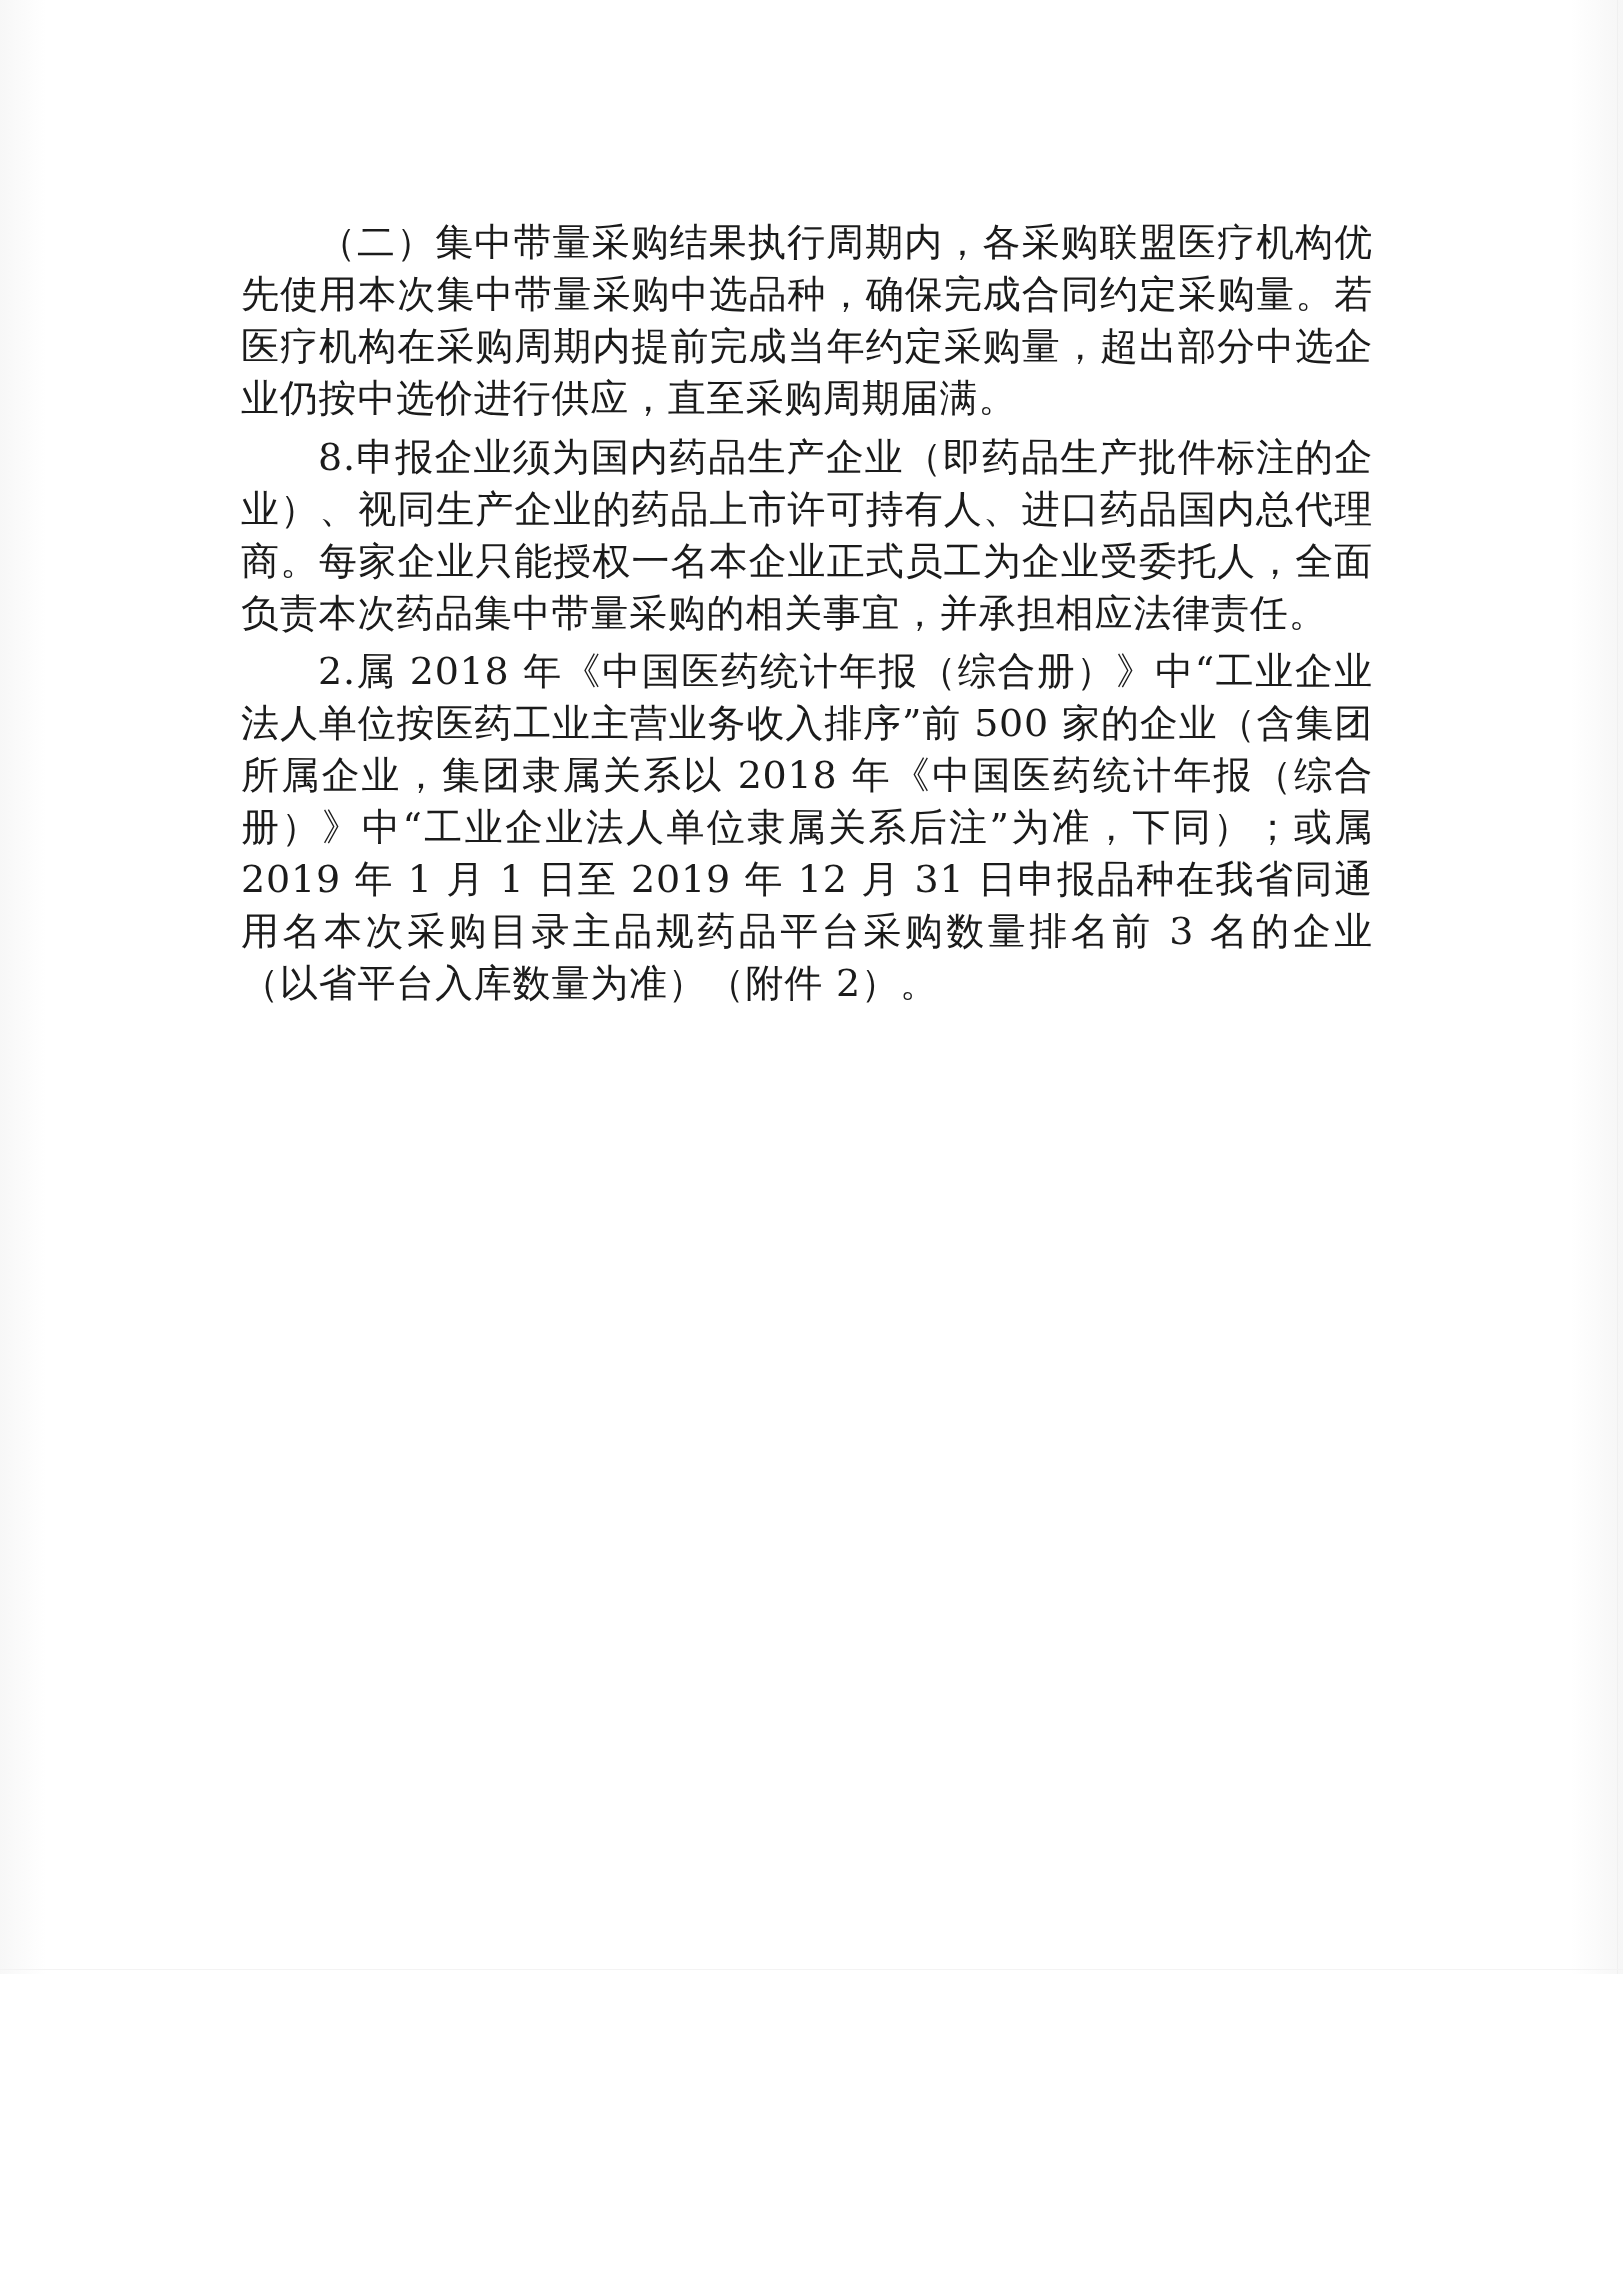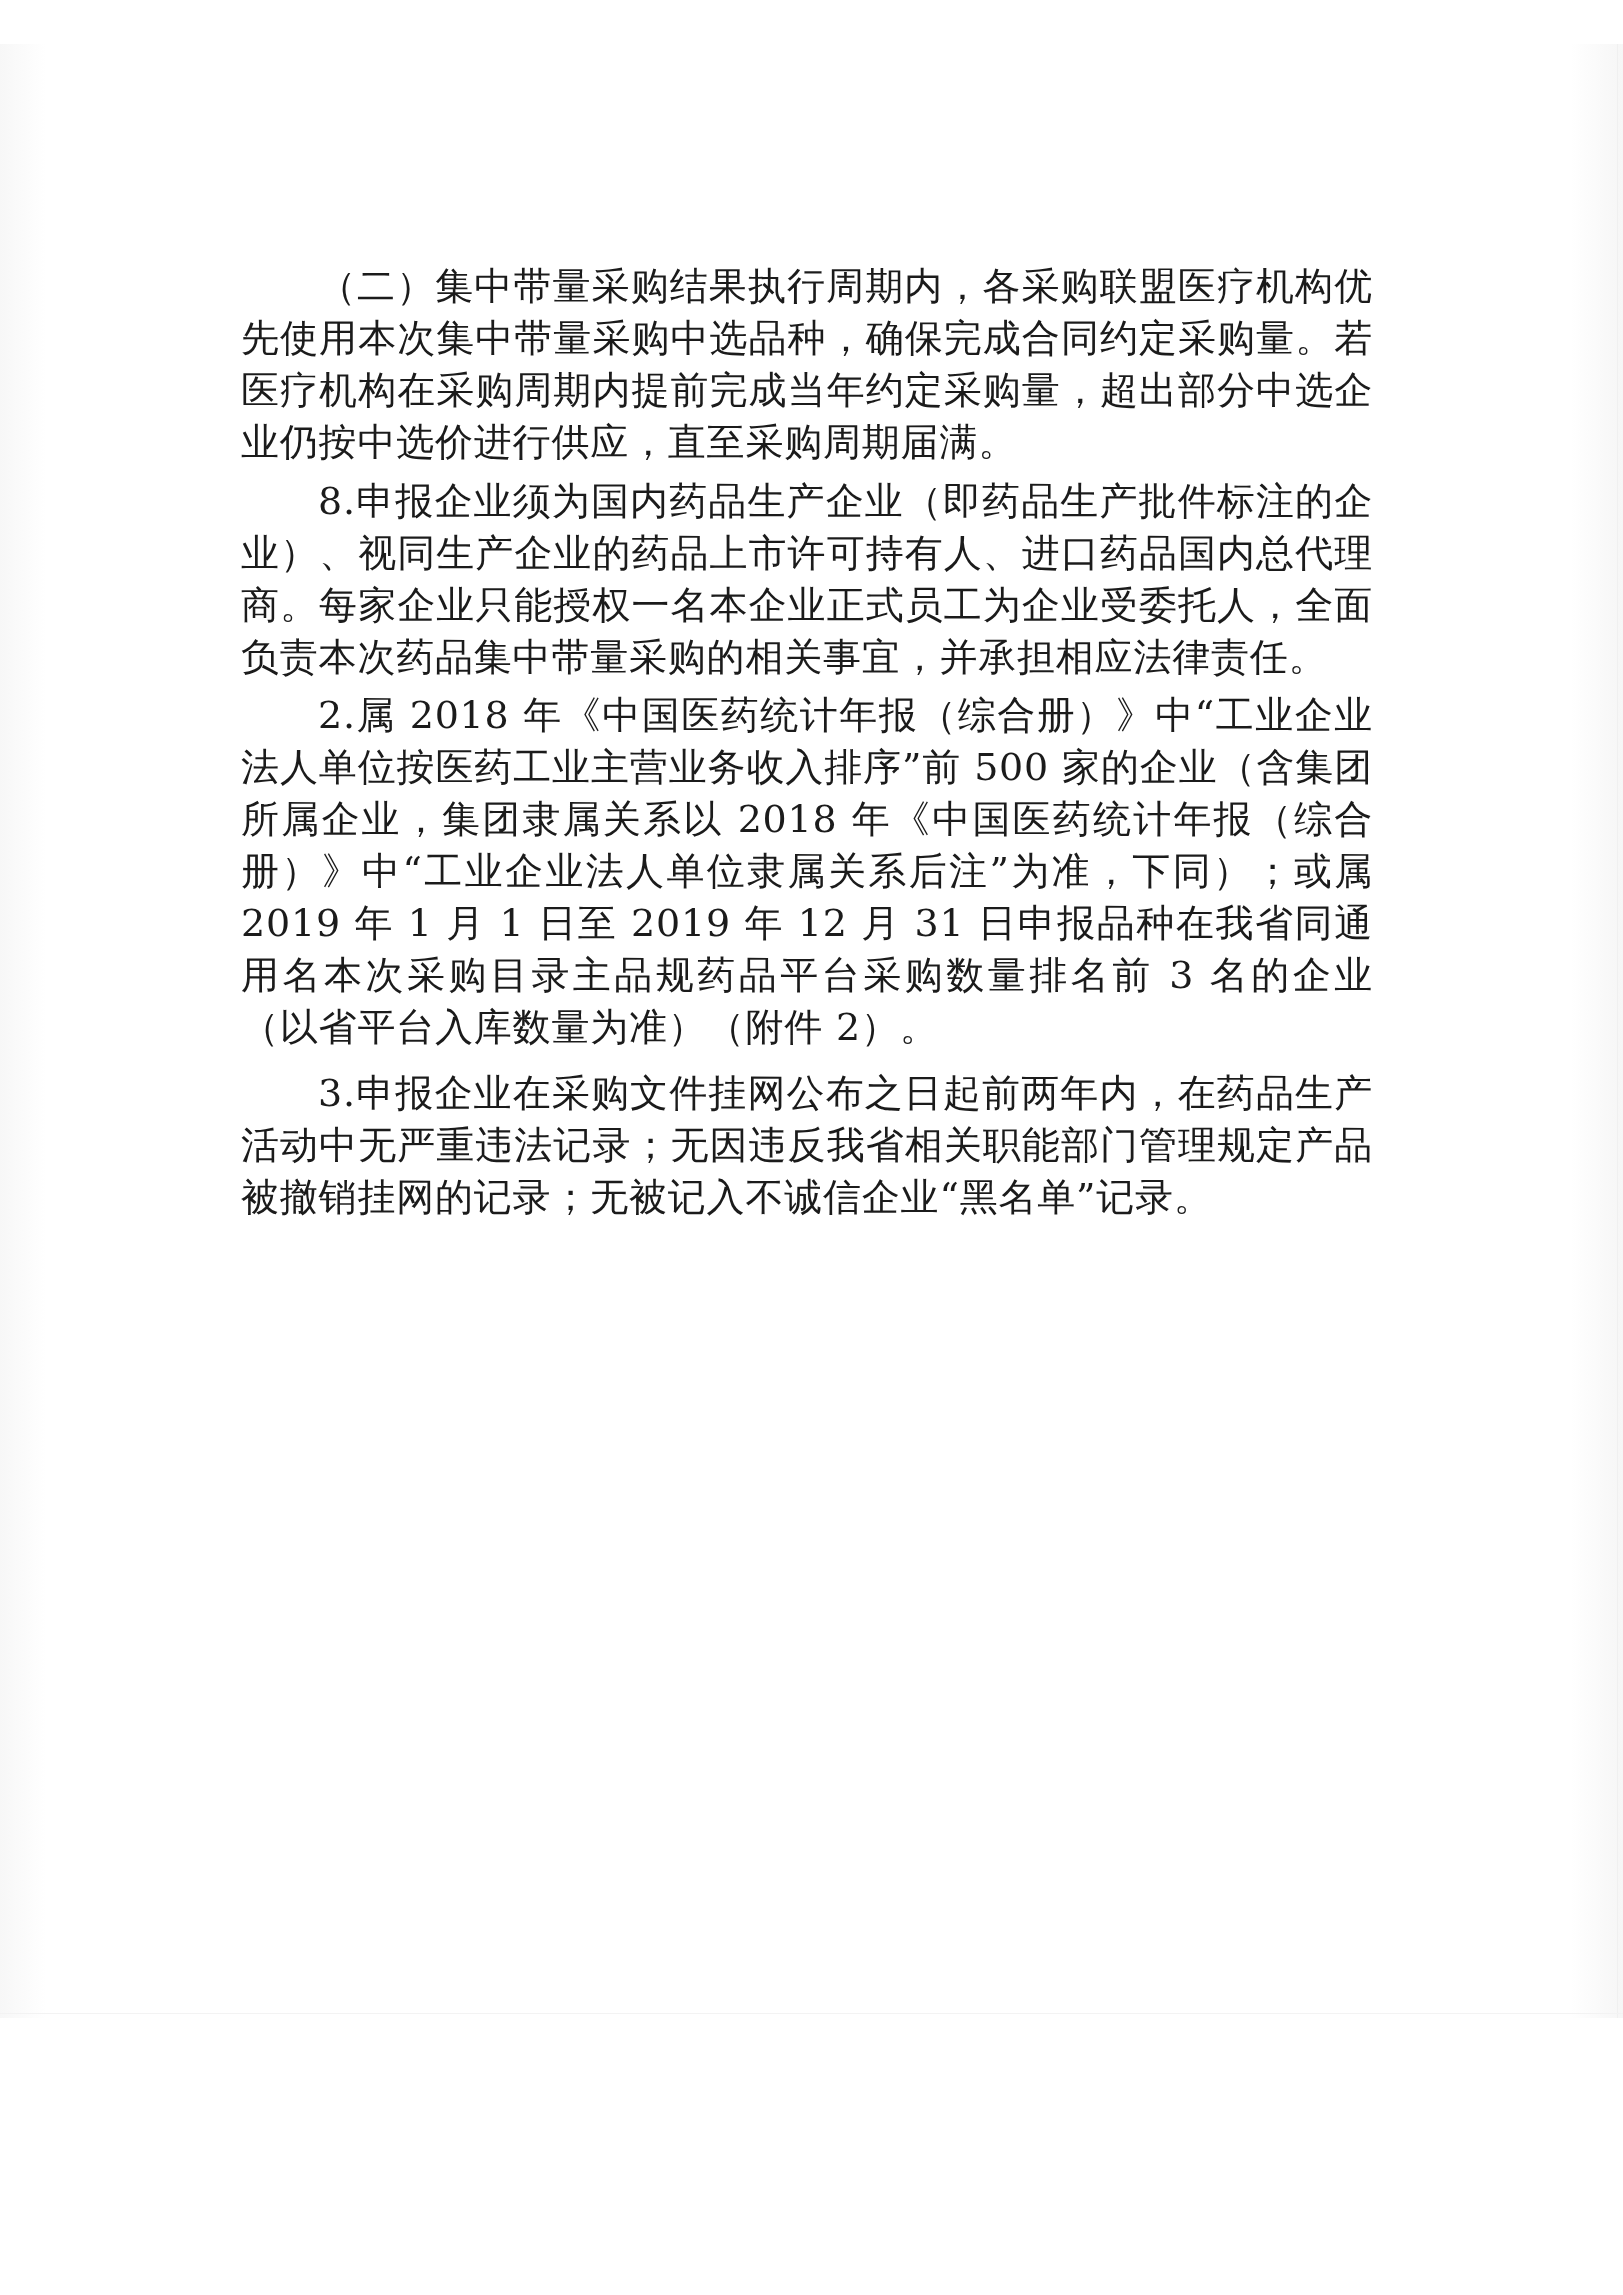--- a/index.html
+++ b/index.html
@@ -12,21 +12,20 @@
   .page {
     position: relative;
     width: 1623px;
     height: 1974px;
     background: #fefefe;
     overflow: hidden;
     
     background-image:
       linear-gradient(to right, #f7f7f7 0px, #ffffff 46px, #ffffff 1571px, #f6f6f6 1623px),
       linear-gradient(to bottom, #f8f8f8 0px, #ffffff 59px, #ffffff 2225px, #f7f7f7 2295px);
-    margin-top: 44px;
   }
 
   
   .scan-edge-right {
     position: absolute;
     top: 0;
     right: 5.2px;
     width: 1.3px;
     height: 2295px;
     background: #f0f0f0;
@@ -117,20 +116,19 @@
 
 
     <p class="para indent">8.申报企业须为国内药品生产企业（即药品生产批件标注的企业）、视同生产企业的药品上市许可持有人、进口药品国内总代理商。每家企业只能授权一名本企业正式员工为企业受委托人，全面负责本次药品集中带量采购的相关事宜，并承担相应法律责任。</p>
 
     <div class="gap-small"></div>
 
     <p class="para indent">2.属 2018 年《中国医药统计年报（综合册）》中“工业企业法人单位按医药工业主营业务收入排序”前 500 家的企业（含集团所属企业，集团隶属关系以 2018 年《中国医药统计年报（综合册）》中“工业企业法人单位隶属关系后注”为准，下同）；或属 2019 年 1 月 1 日至 2019 年 12 月 31 日申报品种在我省同通用名本次采购目录主品规药品平台采购数量排名前 3 名的企业（以省平台入库数量为准）（附件 2）。</p>
 
     <div class="gap-med"></div>
 
-    <p class="para indent">3.申报企业在采购文件挂网公布之日起前两年内，在药品生产活动中无严重违法记录；无因违反我省相关职能部门管理规定产品被撤销挂网的记录；无被记入不诚信企业“黑名单”记录。</p>
 
   </div>
 
   <div class="page-number">2</div>
 
 </div>
 
 
 </body></html>

